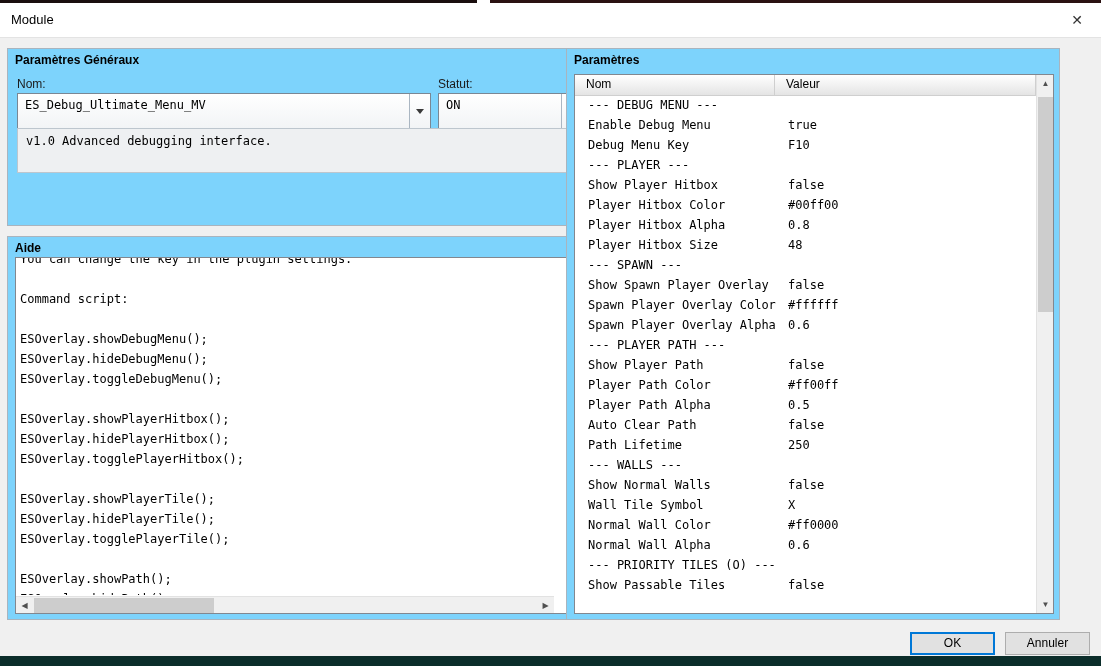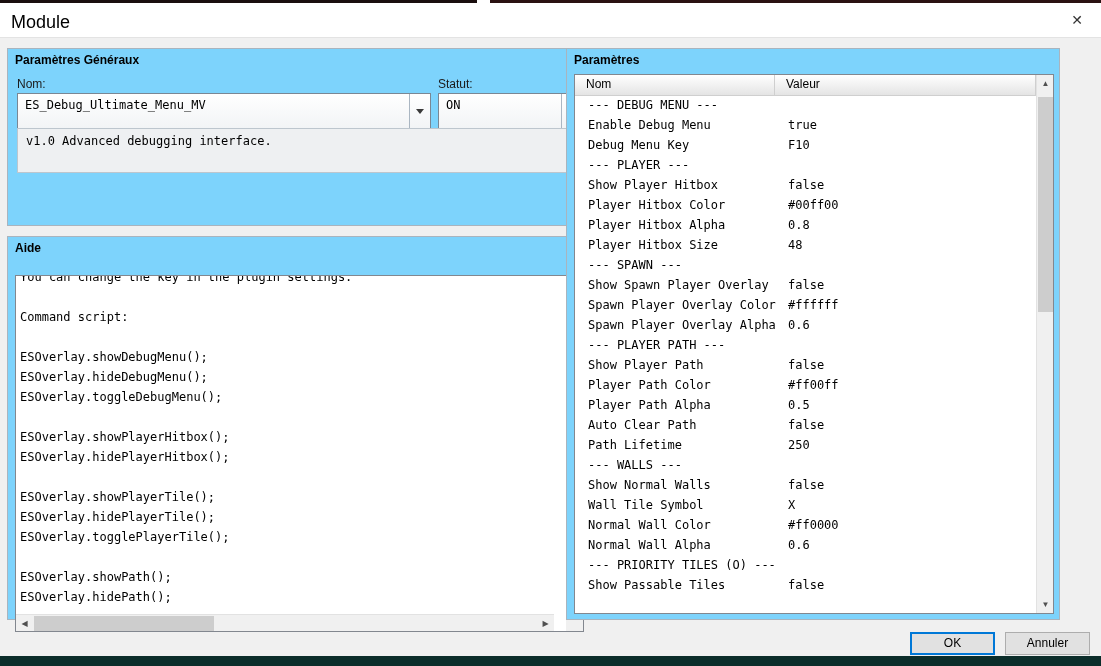--- a/index.html
+++ b/index.html
@@ -10,21 +10,21 @@
   }
   
   .topstrip{position:absolute;top:0;left:0;width:1101px;height:3px;background:#1a0e0e;}
   .topstrip .gap{position:absolute;top:0;left:477px;width:13px;height:3px;background:#ffffff;}
   .topstrip .right{position:absolute;top:0;left:490px;right:0;height:3px;background:#2a1111;}
 
   .titlebar{
     position:absolute;top:3px;left:0;width:100%;height:34px;background:#ffffff;
     border-bottom:1px solid #e3e3e3;
   }
-  .titlebar .title{position:absolute;left:11px;top:9px;font-size:18px;color:#000;}
+  .titlebar .title{position:absolute;left:11px;top:9px;font-size:13px;color:#000;}
   .titlebar .close{
     position:absolute;right:13px;top:6px;width:22px;height:22px;line-height:22px;text-align:center;
     font-size:14px;color:#333;cursor:default;
   }
 
   .panel{position:absolute;border:1px solid #a9b4be;background:#7dd3fc;box-sizing:border-box;}
   .panel-title{position:absolute;top:4px;left:7px;font-weight:bold;font-size:12px;}
 
   .field-label{position:absolute;font-size:12px;color:#1a1a1a;}
 
@@ -44,21 +44,21 @@
 
   .sunken{
     position:absolute;box-sizing:border-box;border:1px solid #bdc6ce;background:#eef0f2;
   }
   .sunken .stext{
     position:absolute;left:8px;font-family:"DejaVu Sans Mono","Liberation Mono",monospace;
     font-size:12px;color:#000;white-space:nowrap;
   }
 
   .textarea{
-    position:absolute;box-sizing:border-box;border:1px solid #82878f;background:#ffffff;overflow:hidden;margin-top:18px;
+    position:absolute;box-sizing:border-box;border:1px solid #82878f;background:#ffffff;overflow:hidden;
   }
   .help-clip{position:absolute;left:4px;top:0;right:18px;bottom:18px;overflow:hidden;}
   .help-content{margin-top:-9px;font-family:"DejaVu Sans Mono","Liberation Mono",monospace;font-size:12px;}
   .hline{height:20px;line-height:20px;white-space:pre;}
 
   
   .sbv{position:absolute;width:17px;background:#f0f0f0;border-left:1px solid #e2e2e2;box-sizing:border-box;}
   .sbh{position:absolute;height:17px;background:#f0f0f0;border-top:1px solid #e2e2e2;box-sizing:border-box;}
   .sb-btn{position:absolute;width:17px;height:17px;display:flex;align-items:center;justify-content:center;
           font-size:8px;color:#505050;background:#f0f0f0;}
@@ -137,20 +137,21 @@
             <div class="hline">You can change the key in the plugin settings.</div>
             <div class="hline">&nbsp;</div>
             <div class="hline">Command script:</div>
             <div class="hline">&nbsp;</div>
             <div class="hline">ESOverlay.showDebugMenu();</div>
             <div class="hline">ESOverlay.hideDebugMenu();</div>
             <div class="hline">ESOverlay.toggleDebugMenu();</div>
             <div class="hline">&nbsp;</div>
             <div class="hline">ESOverlay.showPlayerHitbox();</div>
             <div class="hline">ESOverlay.hidePlayerHitbox();</div>
+            <div class="hline">ESOverlay.togglePlayerHitbox();</div>
             <div class="hline">&nbsp;</div>
             <div class="hline">ESOverlay.showPlayerTile();</div>
             <div class="hline">ESOverlay.hidePlayerTile();</div>
             <div class="hline">ESOverlay.togglePlayerTile();</div>
             <div class="hline">&nbsp;</div>
             <div class="hline">ESOverlay.showPath();</div>
             <div class="hline">ESOverlay.hidePath();</div>
           </div>
       </div>
 

